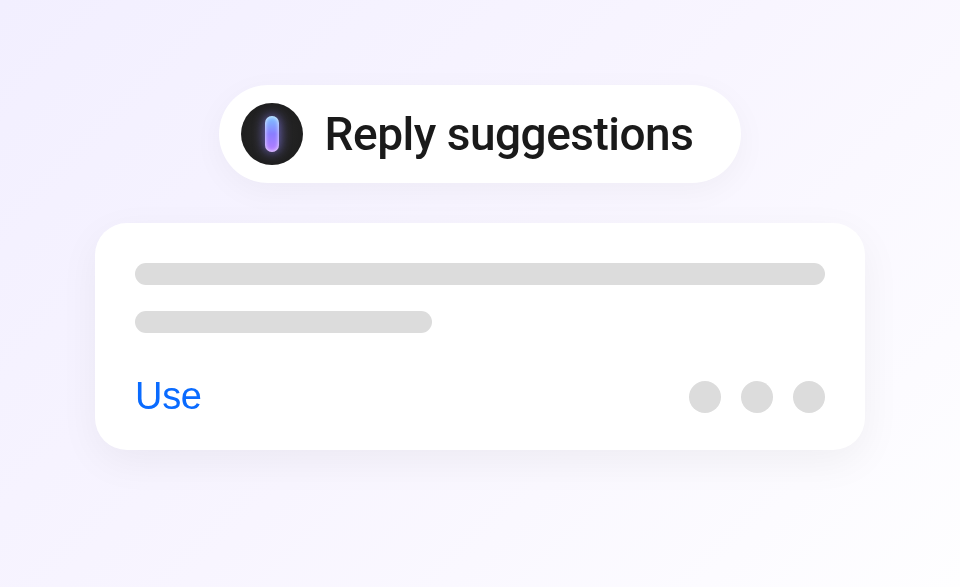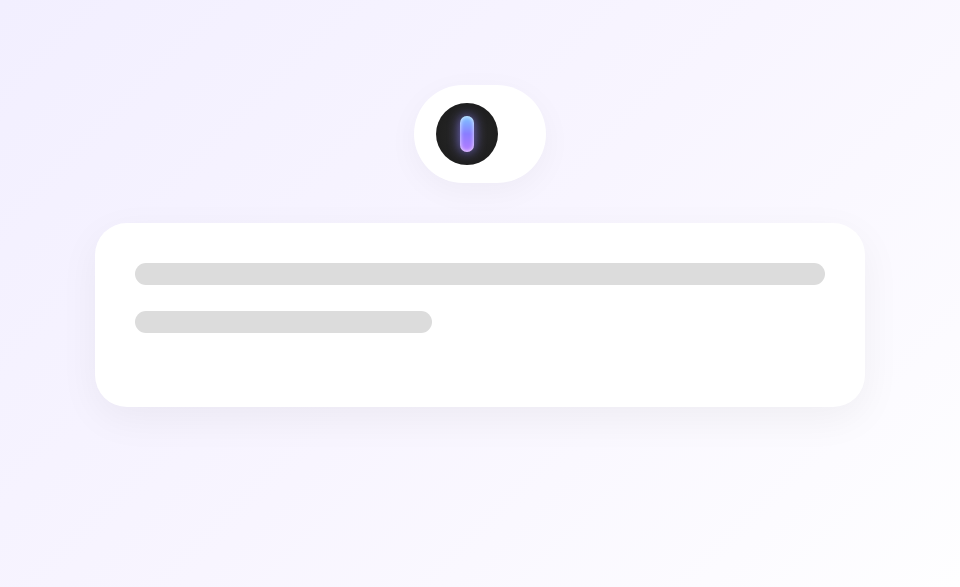--- a/index.html
+++ b/index.html
@@ -110,18 +110,27 @@
       background: #dcdcdc;
     }
   </style>
 </head>
 <body>
 
 <div class="header-pill">
   <div class="ai-icon">
     <div class="ai-icon-inner"></div>
   </div>
+  <div class="header-title">Reply suggestions</div>
 </div>
 
 <div class="suggestion-card">
   <div class="skeleton-line skeleton-line-1"></div>
   <div class="skeleton-line skeleton-line-2"></div>
+  <div class="card-footer">
+    <button class="use-button">Use</button>
+    <div class="dots">
+      <div class="dot"></div>
+      <div class="dot"></div>
+      <div class="dot"></div>
+    </div>
+  </div>
 </div>
 
 </body></html>

